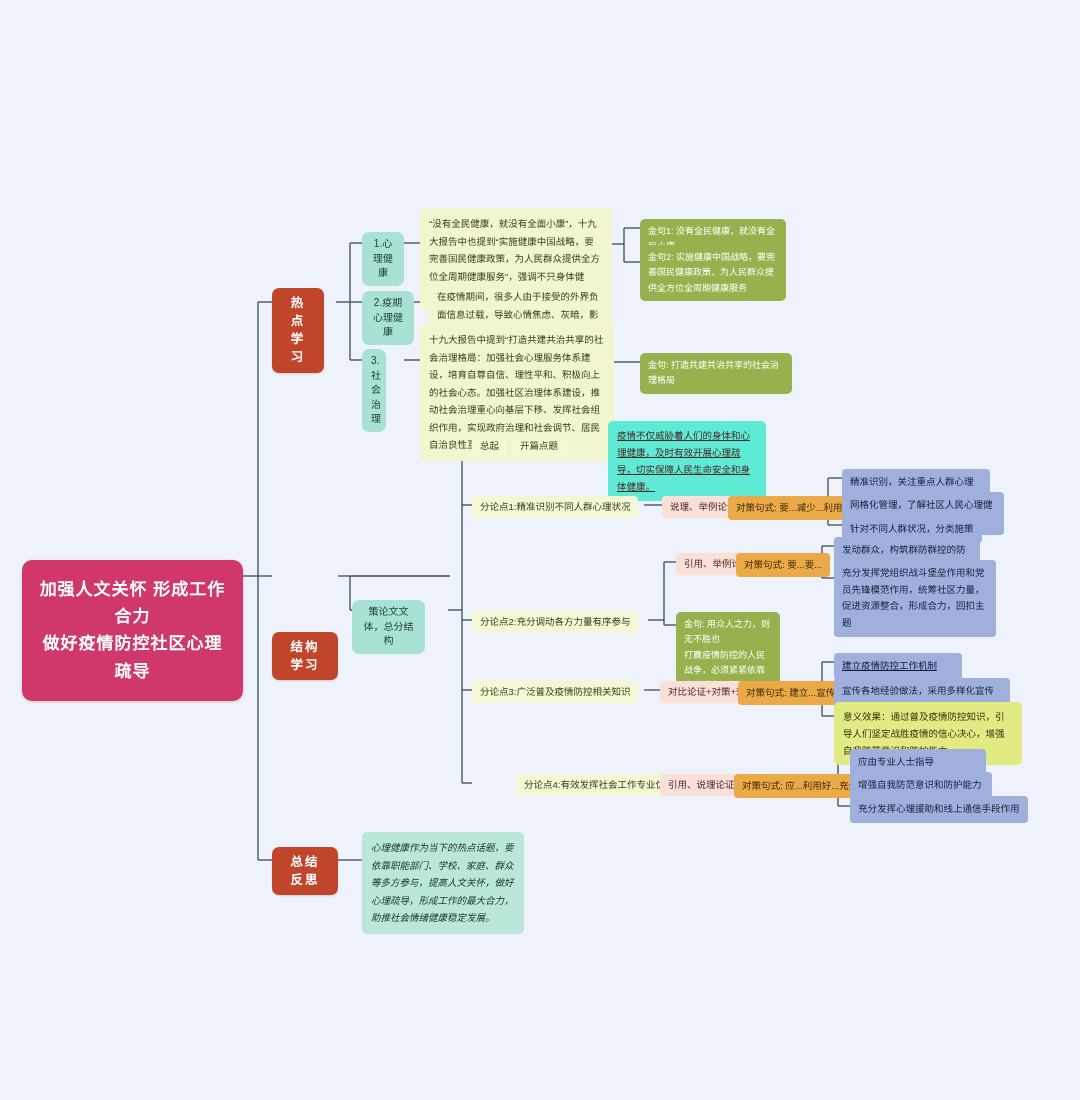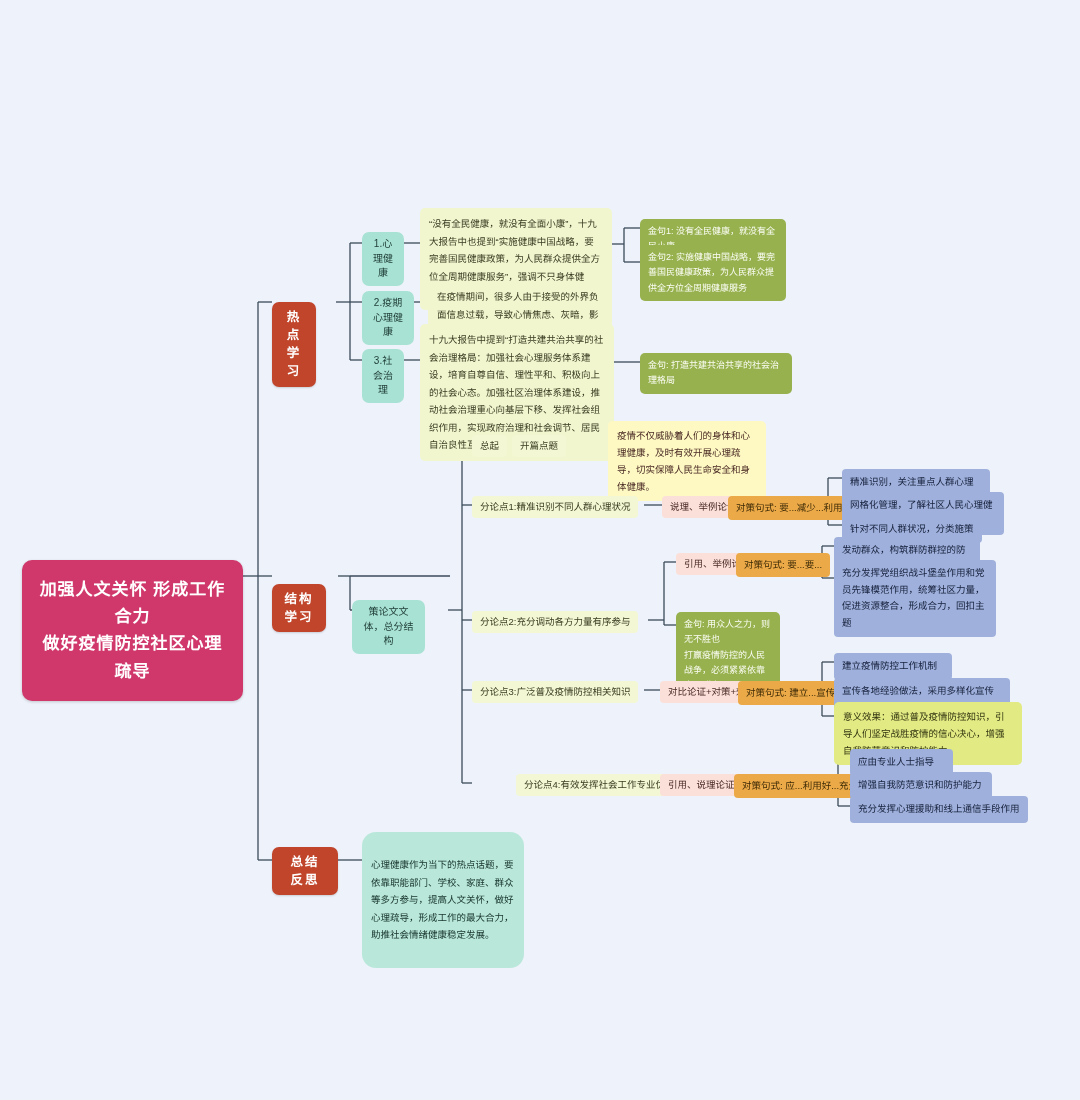--- a/index.html
+++ b/index.html
@@ -86,26 +86,27 @@
   
   .peach{
     background:#fbdfd9;
     color:#4a2a24;
     font-size:9.5px;
     padding:4px 8px;
     border-radius:4px;
     white-space:nowrap;
   }
   .peach-body{
-    background:#fef9c3;
+    background:#5eead4;
     color:#4a2a24;
     font-size:9.5px;
     padding:6px 9px;
     border-radius:5px;
     line-height:1.8;
+    text-decoration:underline;
   }
   
   .orange{
     background:#eba947;
     color:#3d2a07;
     font-size:9.5px;
     padding:5px 8px;
     border-radius:4px;
     white-space:nowrap;
   }
@@ -125,23 +126,24 @@
     font-size:9.5px;
     padding:6px 9px;
     border-radius:5px;
     line-height:1.8;
   }
   
   .mint{
     background:#b9e8da;
     color:#17332b;
     font-size:9.5px;
-    padding:24px 9px;
-    border-radius:14px;
+    padding:7px 9px;
+    border-radius:5px;
     line-height:1.85;
+    font-style:italic;
   }
 </style>
 </head>
 <body>
 
 <div id="canvas">
 
   <svg id="wires">
     <g fill="none" stroke="#3b4a5a" stroke-width="1.3">
 
@@ -237,35 +239,35 @@
       <path d="M838,781 L850,781"></path>
       <path d="M838,806 L850,806"></path>
 
       <path d="M338,860 L362,860"></path>
     </g>
   </svg>
 
   <div class="node root" style="left:22px;top:528px;width:221px;margin-top:32px;">加强人文关怀 形成工作合力
 做好疫情防控社区心理疏导</div>
 
-  <div class="node branch" style="left:272px;top:302px;width:44px;">热点学习</div>
+  <div class="node branch" style="left:272px;top:288px;width:52px;">热点学习</div>
 
   <div class="node teal" style="left:362px;top:232px;width:42px;">1.心理健康</div>
   <div class="node lemon" style="left:420px;top:208px;width:192px;">“没有全民健康，就没有全面小康”，十九大报告中也提到“实施健康中国战略，要完善国民健康政策，为人民群众提供全方位全周期健康服务”，强调不只身体健康，心理健康也是我们需要重视的工作。</div>
   <div class="node olive" style="left:640px;top:219px;width:146px;">金句1: 没有全民健康，就没有全民小康</div>
   <div class="node olive" style="left:640px;top:245px;width:146px;">金句2: 实施健康中国战略，要完善国民健康政策，为人民群众提供全方位全周期健康服务</div>
 
   <div class="node teal" style="left:362px;top:291px;width:52px;">2.疫期心理健康</div>
   <div class="node lemon" style="left:428px;top:281px;width:184px;">在疫情期间，很多人由于接受的外界负面信息过载，导致心情焦虑、灰暗，影响生活工作状态，需要进行适当疏导与自我调节。</div>
 
-  <div class="node teal" style="left:362px;top:349px;width:42px;">3.社会治理</div>
+  <div class="node teal" style="left:362px;top:349px;width:24px;">3.社会治理</div>
   <div class="node lemon" style="left:420px;top:324px;width:194px;">十九大报告中提到“打造共建共治共享的社会治理格局：加强社会心理服务体系建设，培育自尊自信、理性平和、积极向上的社会心态。加强社区治理体系建设，推动社会治理重心向基层下移、发挥社会组织作用，实现政府治理和社会调节、居民自治良性互动”。</div>
   <div class="node olive" style="left:640px;top:353px;width:152px;">金句: 打造共建共治共享的社会治理格局</div>
 
-  <div class="node branch" style="left:272px;top:584px;width:54px;">结构学习</div>
+  <div class="node branch" style="left:272px;top:632px;width:66px;">结构学习</div>
   <div class="node teal" style="left:352px;top:600px;width:73px;">策论文文体，总分结构</div>
 
   <div class="node chip-lemon" style="left:472px;top:435px;">总起</div>
   <div class="node chip-lemon" style="left:512px;top:435px;">开篇点题</div>
   <div class="node peach-body" style="left:608px;top:421px;width:158px;">疫情不仅威胁着人们的身体和心理健康，及时有效开展心理疏导，切实保障人民生命安全和身体健康。</div>
 
   <div class="node chip-lemon" style="left:472px;top:496px;text-align:right;">分论点1:精准识别不同人群心理状况</div>
   <div class="node peach" style="left:662px;top:496px;">说理、举例论证+对策</div>
   <div class="node orange" style="left:728px;top:496px;">对策句式: 要...减少...利用...</div>
   <div class="node blue" style="left:842px;top:469px;width:148px;">精准识别，关注重点人群心理状况</div>
@@ -276,27 +278,27 @@
   <div class="node peach" style="left:676px;top:553px;">引用、举例论证+对策</div>
   <div class="node orange" style="left:736px;top:553px;">对策句式: 要...要...</div>
   <div class="node blue" style="left:834px;top:537px;width:146px;">发动群众，构筑群防群控的防线</div>
   <div class="node blue" style="left:834px;top:560px;width:162px;">充分发挥党组织战斗堡垒作用和党员先锋模范作用，统筹社区力量，促进资源整合，形成合力，回扣主题</div>
   <div class="node olive" style="left:676px;top:612px;width:104px;">金句: 用众人之力，则无不胜也
 打赢疫情防控的人民战争，必须紧紧依靠人民群众</div>
 
   <div class="node chip-lemon" style="left:472px;top:681px;">分论点3:广泛普及疫情防控相关知识</div>
   <div class="node peach" style="left:660px;top:681px;">对比论证+对策+效果</div>
   <div class="node orange" style="left:738px;top:681px;">对策句式: 建立...宣传...</div>
-  <div class="node blue" style="left:834px;top:653px;width:118px;">建立疫情防控工作机制</div>
+  <div class="node blue" style="left:834px;top:653px;width:128px;text-decoration:underline;">建立疫情防控工作机制</div>
   <div class="node blue" style="left:834px;top:678px;width:176px;">宣传各地经验做法，采用多样化宣传推广活动</div>
   <div class="node chartreuse" style="left:834px;top:702px;width:188px;">意义效果：通过普及疫情防控知识，引导人们坚定战胜疫情的信心决心，增强自我防范意识和防护能力。</div>
 
   <div class="node chip-lemon" style="left:487px;top:774px;margin-left:29px;">分论点4:有效发挥社会工作专业优势</div>
   <div class="node peach" style="left:660px;top:774px;">引用、说理论证+对策</div>
   <div class="node orange" style="left:734px;top:774px;">对策句式: 应...利用好...充分发挥...</div>
-  <div class="node blue" style="left:850px;top:749px;width:103px;">应由专业人士指导</div>
+  <div class="node blue" style="left:850px;top:749px;width:136px;">应由专业人士指导</div>
   <div class="node blue" style="left:850px;top:772px;width:142px;">增强自我防范意识和防护能力</div>
   <div class="node blue" style="left:850px;top:796px;width:178px;">充分发挥心理援助和线上通信手段作用</div>
 
   <div class="node branch" style="left:272px;top:847px;width:66px;">总结反思</div>
   <div class="node mint" style="left:362px;top:832px;width:162px;">心理健康作为当下的热点话题，要依靠职能部门、学校、家庭、群众等多方参与，提高人文关怀，做好心理疏导，形成工作的最大合力，助推社会情绪健康稳定发展。</div>
 
 </div>
 
 </body></html>

